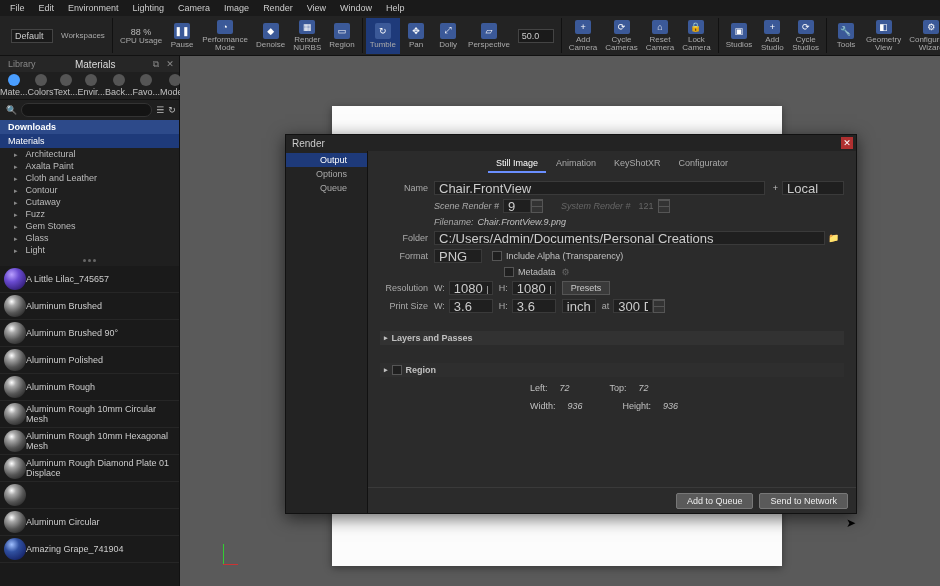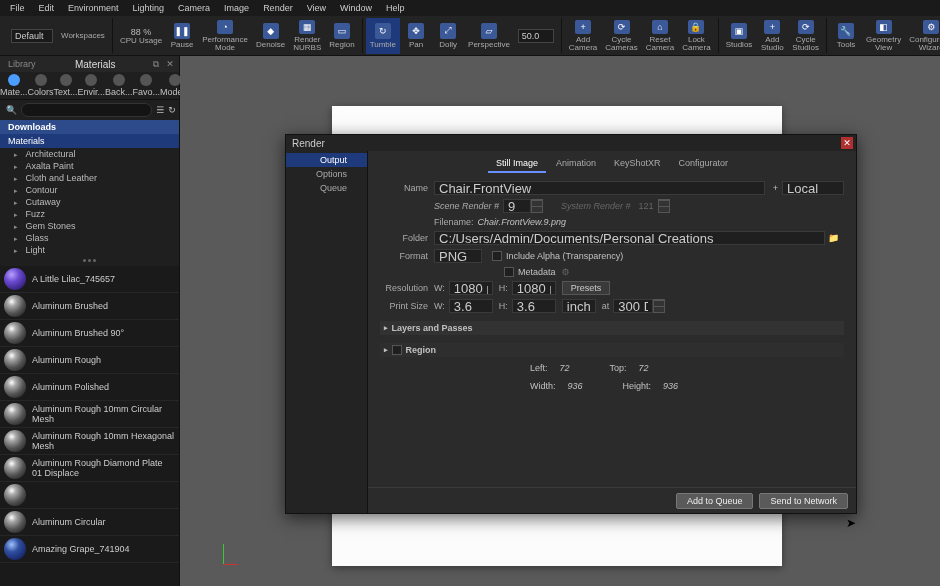--- a/index.html
+++ b/index.html
@@ -28,21 +28,21 @@
 .search-row{display:flex;align-items:center;padding:3px 6px;gap:4px}
 .search-row input{flex:1;background:#141414;border:1px solid #333;border-radius:8px;padding:2px 6px;color:#ccc;font-size:9px;height:14px}
 .tree{flex:0 0 auto;overflow:auto;background:#1f1f1f;font-size:9px;max-height:135px}
 .tree .hdr{background:#2d4a8a;color:#fff;padding:2px 8px;font-weight:bold}
 .tree .sel{background:#1e3a7a;color:#fff;padding:2px 8px}
 .tree .item{padding:1px 8px 1px 22px;color:#bbb;cursor:pointer}
 .tree .item::before{content:"▸";position:relative;left:-8px;color:#888;font-size:7px}
 .mat-grid{display:flex;justify-content:center;padding:4px 0;gap:2px}
 .mat-grid .d{width:3px;height:3px;border-radius:50%;background:#666}
 .mat-list{flex:1;overflow:auto;background:#1a1a1a}
-.mat-row{display:flex;align-items:center;height:27px;padding:2px 4px;gap:6px;border-bottom:1px solid #262626;cursor:pointer}
+.mat-row{display:flex;align-items:center;height:27px;padding:2px 4px;border-bottom:1px solid #262626;cursor:pointer}
 .mat-ball{width:22px;height:22px;border-radius:50%;background:radial-gradient(circle at 35% 30%,#fff,#aaa 20%,#555 55%,#111);flex-shrink:0}
 .mat-ball.purple{background:radial-gradient(circle at 35% 30%,#b9a0ff,#6a4bd0 35%,#1a0a50)}
 .mat-ball.blue{background:radial-gradient(circle at 35% 30%,#a0c0ff,#3050a0 35%,#0a1050)}
 .mat-row .nm{font-size:9px;color:#ccc;line-height:10px}
 .viewport{flex:1;position:relative;background:#5a5a5a}
 .canvas-doc{position:absolute;left:152px;top:50px;width:450px;height:460px;background:#fcfcfc;box-shadow:0 2px 8px rgba(0,0,0,.4)}
 .axis{position:absolute;left:30px;bottom:14px;width:28px;height:28px}
 .axis .y{position:absolute;left:13px;top:0;width:1px;height:20px;background:#3c3}
 .axis .x{position:absolute;left:13px;top:20px;width:15px;height:1px;background:#c33}
 .dialog{position:absolute;left:285px;top:134px;width:572px;height:380px;background:#2b2b2b;border:1px solid #111;box-shadow:0 4px 16px rgba(0,0,0,.6)}
@@ -59,21 +59,21 @@
 .dlg-content{flex:1;padding:8px 12px;overflow:auto}
 .frow{display:flex;align-items:center;margin-bottom:4px;font-size:9px}
 .frow .lbl{width:54px;text-align:right;padding-right:6px;color:#aaa;flex-shrink:0}
 .frow .lblx{color:#aaa;padding-right:4px}
 .finput{background:#1f1f1f;border:1px solid #3a3a3a;color:#ccc;padding:1px 4px;font-size:13px;height:14px}
 .finput.long{flex:1}
 .fbtn{background:#3a3a3a;border:1px solid #555;color:#ccc;padding:1px 8px;font-size:9px;height:14px;cursor:pointer}
 .chk{width:10px;height:10px;background:#1f1f1f;border:1px solid #555;margin-right:4px}
 .spin{width:12px;height:14px;background:#333;border:1px solid #555;display:flex;flex-direction:column}
 .spin::before,.spin::after{content:"";flex:1;border-top:1px solid #555}
-.section-hdr{display:flex;align-items:center;background:#323232;padding:2px 4px;margin:8px 0 2px;font-size:9px;font-weight:bold}
+.section-hdr{display:flex;align-items:center;background:#323232;padding:2px 4px;margin:18px 0 2px;font-size:9px;font-weight:bold}
 .section-hdr::before{content:"▸";margin-right:4px;font-size:7px}
 .region-vals{display:flex;gap:40px;padding:4px 0 4px 150px;font-size:9px;color:#888}
 .region-vals div{display:flex;gap:12px}
 .dlg-footer{height:26px;display:flex;justify-content:flex-end;align-items:center;gap:6px;padding:0 8px;background:#2b2b2b;border-top:1px solid #3a3a3a}
 .dlg-footer button{background:#5a5a5a;border:1px solid #777;border-radius:2px;color:#eee;padding:2px 10px;font-size:9px;cursor:pointer}
 .cursor{position:absolute;left:846px;top:516px;font-size:12px;color:#000;pointer-events:none}
 </style>
 </head>
 <body>
 
@@ -278,25 +278,25 @@
         <div class="mat-row">
           <div class="mat-ball "></div>
           <span class="nm">Aluminum Brushed</span>
         </div>
         <div class="mat-row">
           <div class="mat-ball "></div>
           <span class="nm">Aluminum Brushed 90°</span>
         </div>
         <div class="mat-row">
           <div class="mat-ball "></div>
+          <span class="nm">Aluminum Polished</span>
+        </div>
+        <div class="mat-row">
+          <div class="mat-ball "></div>
           <span class="nm">Aluminum Rough</span>
-        </div>
-        <div class="mat-row">
-          <div class="mat-ball "></div>
-          <span class="nm">Aluminum Polished</span>
         </div>
         <div class="mat-row">
           <div class="mat-ball "></div>
           <span class="nm">Aluminum Rough 10mm Circular Mesh</span>
         </div>
         <div class="mat-row">
           <div class="mat-ball "></div>
           <span class="nm">Aluminum Rough 10mm Hexagonal Mesh</span>
         </div>
         <div class="mat-row">
@@ -353,21 +353,21 @@
         <div class="frow" style="padding-left:54px">
           <span class="lblx" style="font-style:italic">Scene Render #</span>
           <input class="finput" style="width: 28px;" value="9">
             <div class="spin"></div>
           <span style="width:18px"></span>
           <span class="lblx" style="font-style:italic;color:#666">System Render #</span>
           <span style="color:#666;padding:0 4px">121</span>
             <div class="spin"></div>
         </div>
         <div class="frow" style="padding-left:54px">
-          <span class="lblx" style="">Filename:</span>
+          <span class="lblx" style="font-style:italic">Filename:</span>
           <span style="font-style:italic">Chair.FrontView.9.png</span>
         </div>
         <div class="frow">
           <span class="lbl">Folder</span>
           <input class="finput long" value="C:/Users/Admin/Documents/Personal Creations" style="">
           <span style="padding:0 4px">📁</span>
         </div>
         <div class="frow">
           <span class="lbl">Format</span>
           <input class="finput" style="width: 48px;" value="PNG">

